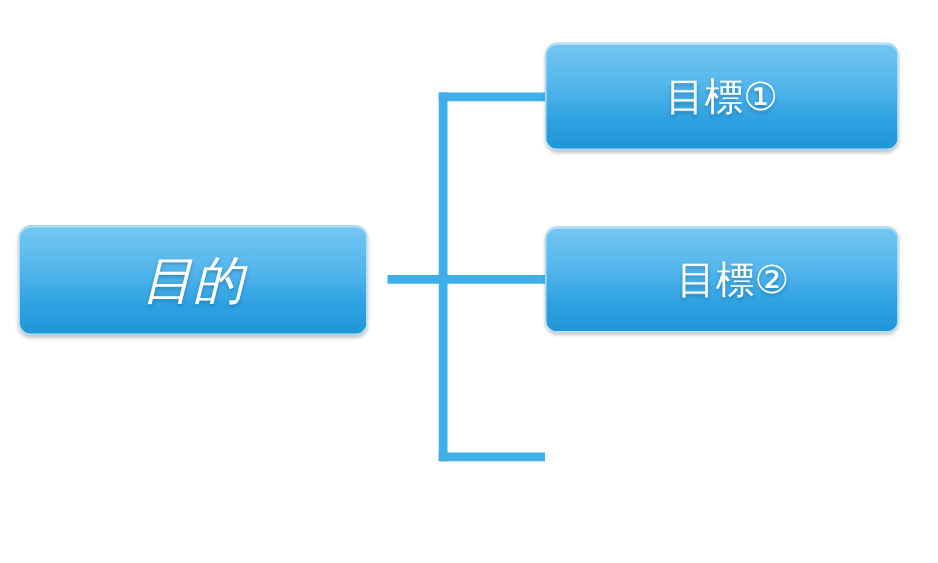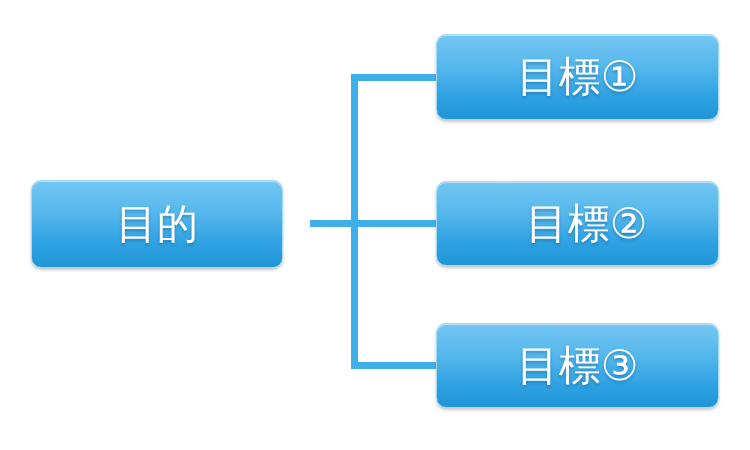--- a/index.html
+++ b/index.html
@@ -32,32 +32,32 @@
       var(--c-grad-top, #74c6f2) 0%,
       #55b7ec 38%,
       #2fa2e2 72%,
       var(--c-grad-bottom, #1f96d6) 100%);
     box-shadow: 0 2px 3px rgba(105, 115, 125, 0.40),
                 inset 0 1px 0 rgba(255, 255, 255, 0.50);
     display: flex;
     align-items: center;
     justify-content: center;
   }
-  .node-root   { left: 31px;  top: 180px; width: 252px; height: 88px; }
+  .node-root   { left: 15px;  top: 180px; width: 279px; height: 88px; font-style: italic; }
   .node-goal-1 { left: 436px; top: 34px;  width: 283px; height: 86px; }
   .node-goal-2 { left: 436px; top: 181px; width: 283px; height: 85px; padding-left: 18px; }
   .node-goal-3 { left: 436px; top: 323px; width: 283px; height: 85px; }
   .node-label {
     color: var(--c-text, #ffffff);
     text-shadow: 0 2px 3px rgba(15, 85, 135, 0.45);
     white-space: nowrap;
     line-height: 1;
   }
   .node-root .node-label { font-size: 41px; }
-  .node-goal .node-label { font-size: 42px; }
+  .node-goal .node-label { font-size: 31px; }
 </style>
 </head>
 <body>
 
 <div class="canvas" style="--bg: #ffffff; --c-grad-top: #74c6f2; --c-grad-bottom: #1f96d6; --c-connector: #3fafe9; --c-text: #ffffff;">
 
   <div class="connector h-mid"></div>
   <div class="connector v-trunk"></div>
   <div class="connector h-top"></div>
   <div class="connector h-bot"></div>
@@ -67,17 +67,14 @@
   </div>
 
   <div class="node node-goal node-goal-1">
     <span class="node-label">目標①</span>
   </div>
 
   <div class="node node-goal node-goal-2">
     <span class="node-label">目標②</span>
   </div>
 
-  <div class="node node-goal node-goal-3">
-    <span class="node-label">目標③</span>
-  </div>
 
 </div>
 
 </body></html>

